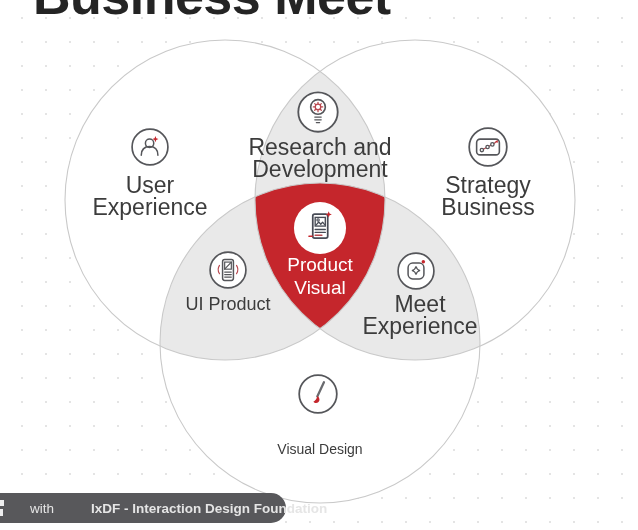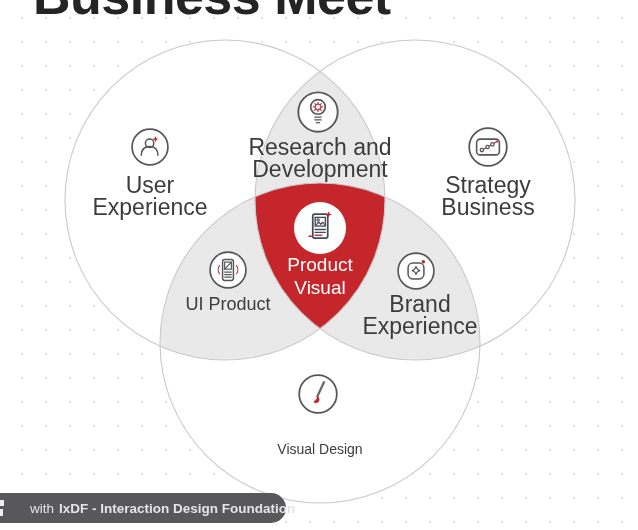--- a/index.html
+++ b/index.html
@@ -58,21 +58,21 @@
   #ic-brand{left:396px;top:251px;}
   #ic-product{left:293px;top:201px;}
   #ic-visual{left:297px;top:373px;}
   #caption{
     position:absolute;left:0;top:493px;height:30px;width:286px;
     background:var(--caption-bg);border-radius:0 15px 15px 0;
     display:flex;align-items:center;box-sizing:border-box;
     padding:0 16px 0 30px;color:#e5e5e5;font-size:13.5px;white-space:nowrap;
   }
   #caption .prefix{font-weight:normal;margin-right:5px;}
-  #caption .brand{font-weight:bold;}
+  #caption .brand{font-weight:bold;margin-left:32px;}
   #caption-logo{position:absolute;left:0;top:4px;}
 </style>
 </head>
 <body>
 
 <div id="canvas">
 
   <div id="title">Business Meet</div>
 
   <svg id="venn" width="638" height="530" viewBox="0 0 638 530">
@@ -181,21 +181,21 @@
   <div class="label" id="lbl-rnd">
     <div>Research and</div>
     <div>Development</div>
   </div>
 
   <div class="label" id="lbl-ui">
     <div>UI Product</div>
   </div>
 
   <div class="label" id="lbl-brand">
-    <div>Brand</div>
+    <div>Meet</div>
     <div>Experience</div>
   </div>
 
   <div class="label" id="lbl-product">
     <div>Product</div>
     <div>Visual</div>
   </div>
 
   <div class="label" id="lbl-visual">
     <div>Visual Design</div>

